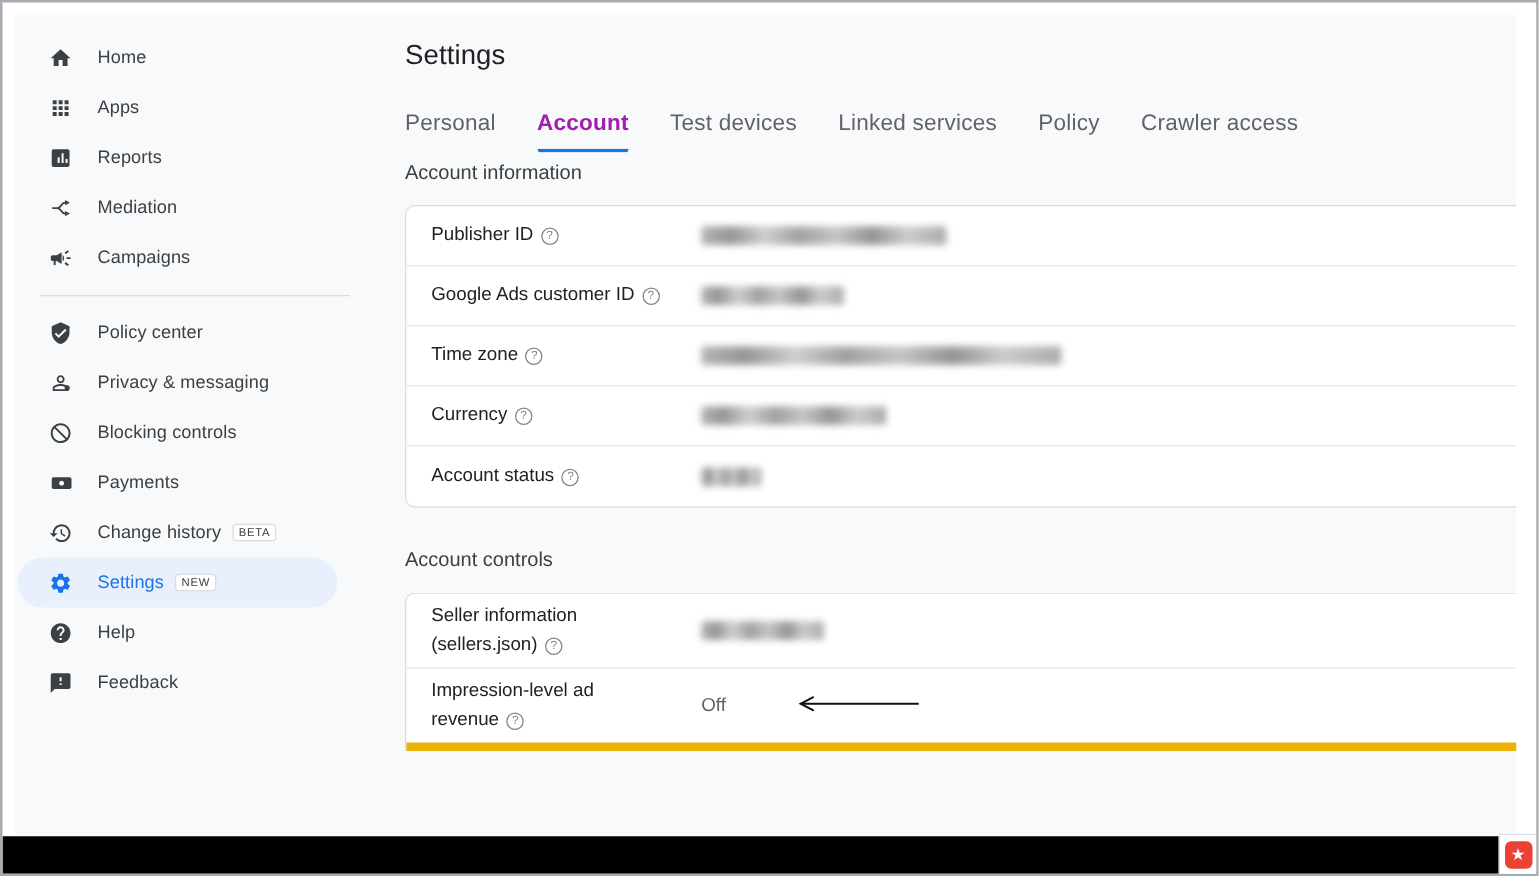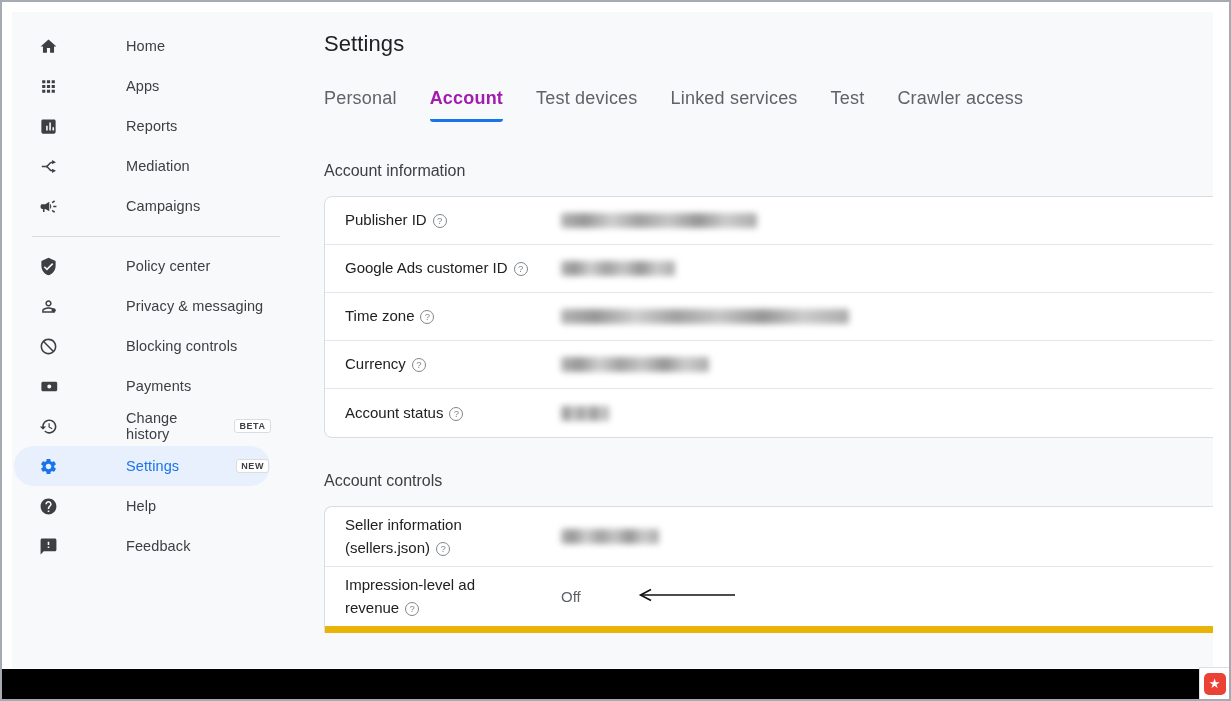--- a/index.html
+++ b/index.html
@@ -12,46 +12,46 @@
   .app {
     position:absolute; left:10px; top:10px; width:1201px; height:656px;
     background:#f8f9fa; overflow:hidden;
   }
 
   
   .sidebar { position:absolute; left:0; top:0; width:302px; padding-top:14px; }
   .nav-item {
     position:relative; height:40px; width:256px; margin-left:2px;
     display:flex; align-items:center; padding-left:24px;
-    border-radius:20px; cursor:pointer; color:#3c4043; font-size:14.5px;gap:48px;
+    border-radius:20px; cursor:pointer; color:#3c4043; font-size:14.5px;
   }
   .nav-item .icn { width:20px; height:20px; display:flex; align-items:center; justify-content:center; flex:0 0 20px; }
   .nav-item .icn svg { width:19px; height:19px; fill:#3c4043; }
   .nav-item .lbl { margin-left:20px; letter-spacing:.1px; }
   .nav-item.active { background:#e8f0fe; }
   .nav-item.active .lbl { color:#1a73e8; }
   .nav-item.active .icn svg { fill:#1a73e8; }
   .nav-divider { height:1px; background:#dadce0; margin:10px 34px 9px 20px; }
   .badge {
-    margin-left:9px; font-size:9px; font-weight:bold; letter-spacing:.6px;
+    margin-left:9px; font-size:9px; font-weight:normal; letter-spacing:.6px;
     color:#3c4043; background:#fff; border:1px solid #dadce0; border-radius:3px;
     padding:2px 4px 1px 4px; line-height:1;
   }
 
   
   .main { position:absolute; left:312px; top:0; right:0; bottom:0; }
   .page-title { margin:19px 0 0 0; font-size:22px; font-weight:500; color:#202124; letter-spacing:.1px; }
   .tabs { display:flex; gap:33px; margin-top:31px; }
   .tab {
     font-size:18px; color:#5f6368; padding-bottom:10px; cursor:pointer;
     border-bottom:3px solid transparent; border-radius:0; letter-spacing:.2px;
   }
   .tab.active { color:#a21caf; font-weight:bold; border-bottom-color:#1a73e8; border-radius:0; }
   .tab.active { border-bottom-left-radius:3px; border-bottom-right-radius:3px; }
-  .section-heading { margin-top:40px; font-size:16px; color:#3c4043; }
+  .section-heading { margin-top:8px; font-size:16px; color:#3c4043; }
   .section-heading.second { margin-top:34px; }
   .card {
     background:#fff; border:1px solid #dadce0; border-radius:8px;
     margin-top:16px; margin-right:-12px; overflow:hidden;
   }
   .card.clipped { min-height:124px; border-bottom:none; border-radius:8px 8px 0 0; }
   .row { min-height:48px; display:flex; align-items:center; padding-left:20px; border-bottom:1px solid #e4e6e9; }
   .card .row:last-child { border-bottom:none; }
   .card.clipped .row:last-child { border-bottom:7px solid #eab308; }
   .row-label { width:216px; flex:0 0 216px; font-size:15px; color:#202124; padding:7px 0; line-height:1.5; }
@@ -202,21 +202,21 @@
         </div>
       </nav>
 
     <div class="main">
       <h1 class="page-title">Settings</h1>
       <div class="tabs" id="tabs">
           <div class="tab">Personal</div>
           <div class="tab active">Account</div>
           <div class="tab">Test devices</div>
           <div class="tab">Linked services</div>
-          <div class="tab">Test</div>
+          <div class="tab">Policy</div>
           <div class="tab">Crawler access</div>
         </div>
       <div id="sections">
           <div class="section-heading">Account information</div>
           <div class="card">
             <div class="row">
               <div class="row-label">
                 <span class="wrap"><span class="txt">Publisher ID</span><span class="help-icon">?</span></span>
               </div>
               <div class="row-value">

